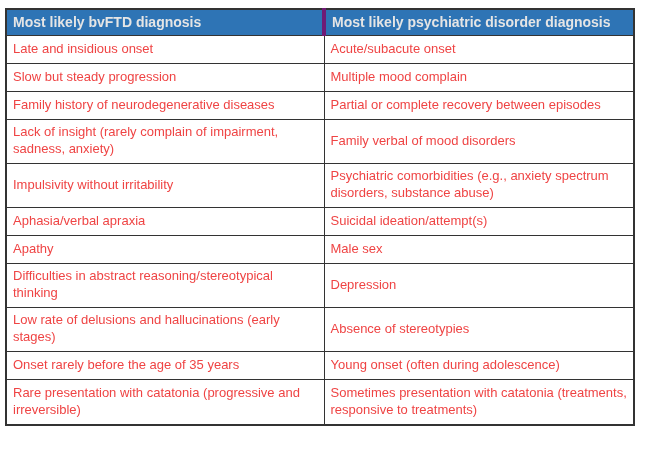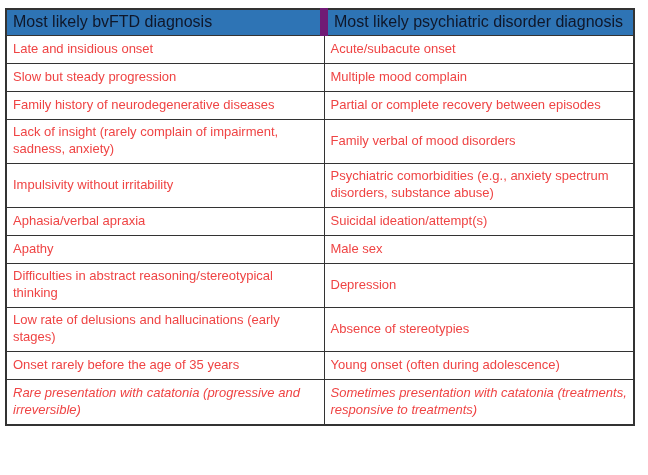--- a/index.html
+++ b/index.html
@@ -31,32 +31,32 @@
     font-size: 13px;
     line-height: 1.3;
     color: #ef4444;
     padding: 2px 6px;
     text-align: left;
     vertical-align: middle;
     overflow: hidden;
   }
   th {
     background: #2e74b5;
-    color: #0f172a;
-    font-weight: normal;
-    font-size: 16px;
+    color: #e5e5e5;
+    font-weight: bold;
+    font-size: 14px;
   }
   th.th2 {
     
-    border-left: 8px solid #701a75;
+    border-left: 4px solid #701a75;
   }
   tr.hr { height: 26px; }
   tr.rs { height: 28px; }
   tr.rd { height: 44px; }
-  tr.rl { height: 46px; font-style: italic; }
+  tr.rl { height: 46px; }
 </style>
 </head>
 <body>
 
 <div class="page">
   <table class="cmp">
     <colgroup>
       <col class="c1">
       <col class="c2">
     </colgroup>

